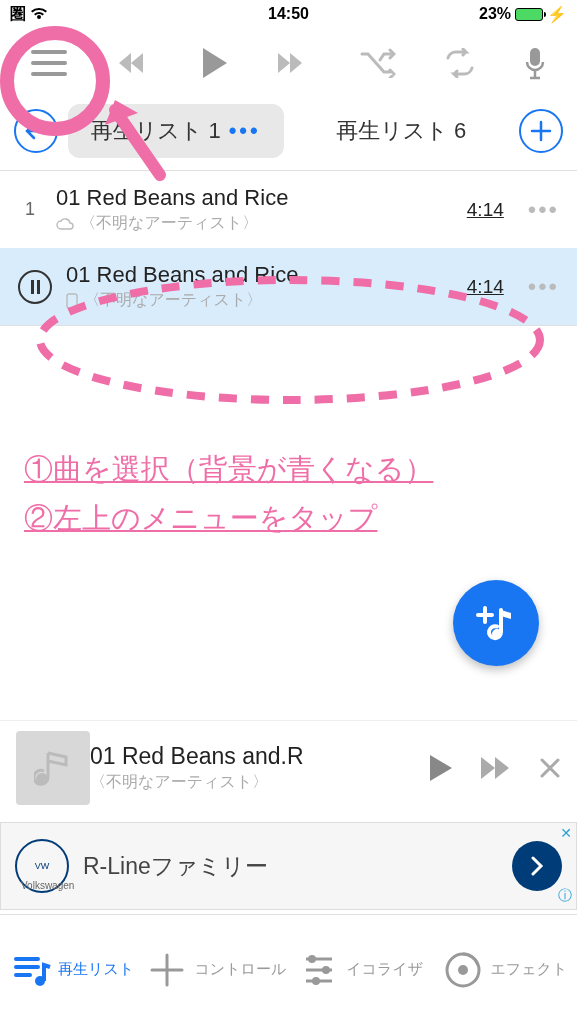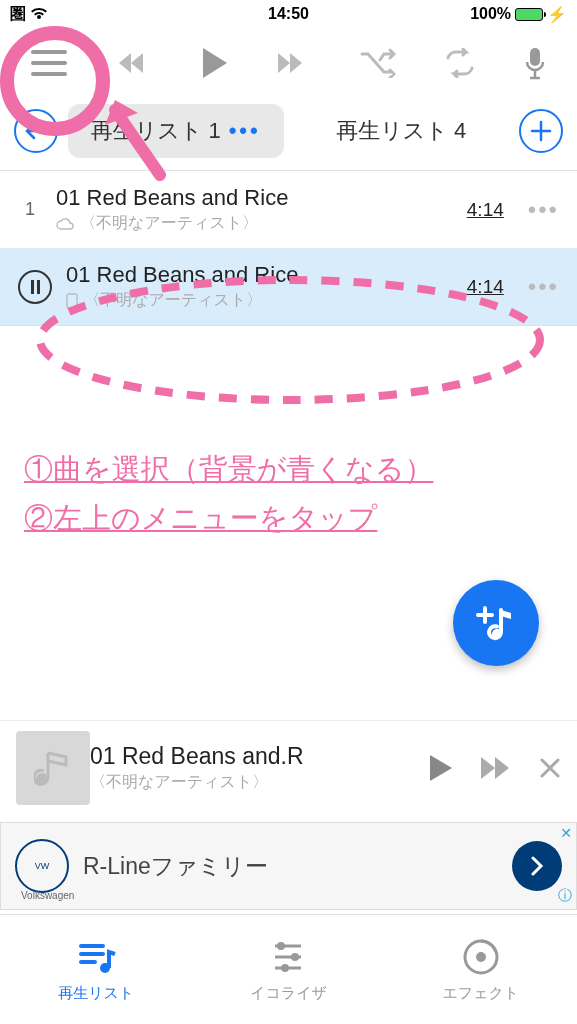--- a/index.html
+++ b/index.html
@@ -122,40 +122,40 @@
 }
 .ad-logo { width: 54px; height: 54px; border-radius: 50%; border: 2px solid #003c78; display:flex; align-items:center; justify-content:center; font-size:9px; color:#003c78; text-align:center; }
 .ad-text { flex:1; font-size: 23px; color:#444; line-height:1.25; }
 .ad-go { width:50px; height:50px; border-radius:50%; background:#003c78; color:#fff; display:flex; align-items:center; justify-content:center; font-size:26px;}
 .ad-x { position:absolute; right:4px; top:2px; color:#2aa1d6; font-size:14px;}
 .ad-i { position:absolute; right:4px; bottom:4px; color:#2aa1d6; font-size:14px;}
 .bottom-tabs {
   position: absolute; left:0; right:0; bottom:0; height: 110px;
   display: flex; border-top: 1px solid #e0e0e0; background: #fff;
 }
-.btab { flex:1; display:flex; flex-direction:column; align-items:center; justify-content:center; gap:6px; color:#999; font-size:15px;}
+.btab { flex:1; display:flex; flex-direction:row; align-items:center; justify-content:center; gap:6px; color:#999; font-size:15px;}
 .btab.active { color:#1976f2; }
 .btab svg { width: 42px; height: 42px; }
 </style>
 </head>
 <body>
 
 <div class="status-bar">
   <div class="status-left">
     <span>圏</span>
     <svg width="18" height="14" viewBox="0 0 18 14">
         <path d="M9 12a2 2 0 100-4 2 2 0 000 4zm-5-5a8 8 0 0110 0l-1.4 1.4a6 6 0 00-7.2 0L4 7zm-3-3a12 12 0 0116 0l-1.4 1.4a10 10 0 00-13.2 0L1 4z" fill="#000"></path>
       </svg>
   </div>
   <div class="status-center">14:50</div>
   <div class="status-right">
     <svg width="14" height="14" viewBox="0 0 14 14">
         <path d="M7 0a7 7 0 100 14A7 7 0 017 0z" fill="#000"></path>
       </svg>
-    <span>100%</span>
+    <span>23%</span>
     <div class="battery"></div>
     <span>⚡</span>
   </div>
 </div>
 
 <div class="toolbar">
   <div class="icon-btn">
     <div class="hamburger">
         <span></span>
         <span></span>
@@ -205,21 +205,21 @@
   <div class="nav-circle">
     <svg width="22" height="18" viewBox="0 0 22 18">
         <path d="M20 9H3m6-7L2 9l7 7" stroke="#1976f2" stroke-width="2.5" fill="none" stroke-linecap="round"></path>
       </svg>
   </div>
   <div class="tab active">
     <span>再生リスト 1</span>
     <span class="dots">•••</span>
   </div>
   <div class="tab">
-    <span>再生リスト 4</span>
+    <span>再生リスト 6</span>
   </div>
   <div class="nav-circle">
     <svg width="22" height="22" viewBox="0 0 22 22">
         <path d="M11 2v18M2 11h18" stroke="#1976f2" stroke-width="2.5" stroke-linecap="round"></path>
       </svg>
   </div>
 </div>
 <div class="divider"></div>
 
 <div class="track">
@@ -293,21 +293,21 @@
         <path d="M2 2l14 11L2 24zM16 2l14 11-14 11z" fill="#aaa"></path>
       </svg>
     <svg width="22" height="22">
         <path d="M3 3l16 16M19 3L3 19" stroke="#aaa" stroke-width="3" stroke-linecap="round"></path>
       </svg>
   </div>
 </div>
 
 <div class="ad-banner">
   <div class="ad-logo">VW</div>
-  <div style="font-size:10px;color:#666;position:absolute;left:20px;bottom:8px;">Volkswagen</div>
+  <div style="font-size:10px;color:#666;position:absolute;left:20px;bottom:18px;">Volkswagen</div>
   <div class="ad-text">
     <span>R-Lineファミリー</span><br>
   </div>
   <div class="ad-go">
     <svg width="14" height="20" viewBox="0 0 14 20">
         <path d="M3 2l8 8-8 8" stroke="#fff" stroke-width="3" fill="none" stroke-linecap="round"></path>
       </svg>
   </div>
   <div class="ad-x">✕</div>
   <div class="ad-i">ⓘ</div>
@@ -317,20 +317,26 @@
   <div class="btab active">
     <svg viewBox="0 0 42 42">
         <path d="M6 10h22M6 18h22M6 26h14" stroke="currentColor" stroke-width="4" stroke-linecap="round"></path>
         <circle cx="30" cy="32" r="5" fill="currentColor"></circle>
         <path d="M34 32V16l6 2" stroke="currentColor" stroke-width="4" fill="none"></path>
       </svg>
     <span>再生リスト</span>
   </div>
   <div class="btab">
     <svg viewBox="0 0 42 42">
+        <path d="M21 6v30M6 21h30" stroke="currentColor" stroke-width="3" stroke-linecap="round"></path>
+      </svg>
+    <span>コントロール</span>
+  </div>
+  <div class="btab">
+    <svg viewBox="0 0 42 42">
         <path d="M8 10h26M8 21h26M8 32h26" stroke="currentColor" stroke-width="3"></path>
         <circle cx="14" cy="10" r="4" fill="currentColor"></circle>
         <circle cx="28" cy="21" r="4" fill="currentColor"></circle>
         <circle cx="18" cy="32" r="4" fill="currentColor"></circle>
       </svg>
     <span>イコライザ</span>
   </div>
   <div class="btab">
     <svg viewBox="0 0 42 42">
         <circle cx="21" cy="21" r="16" stroke="currentColor" stroke-width="3" fill="none"></circle>

